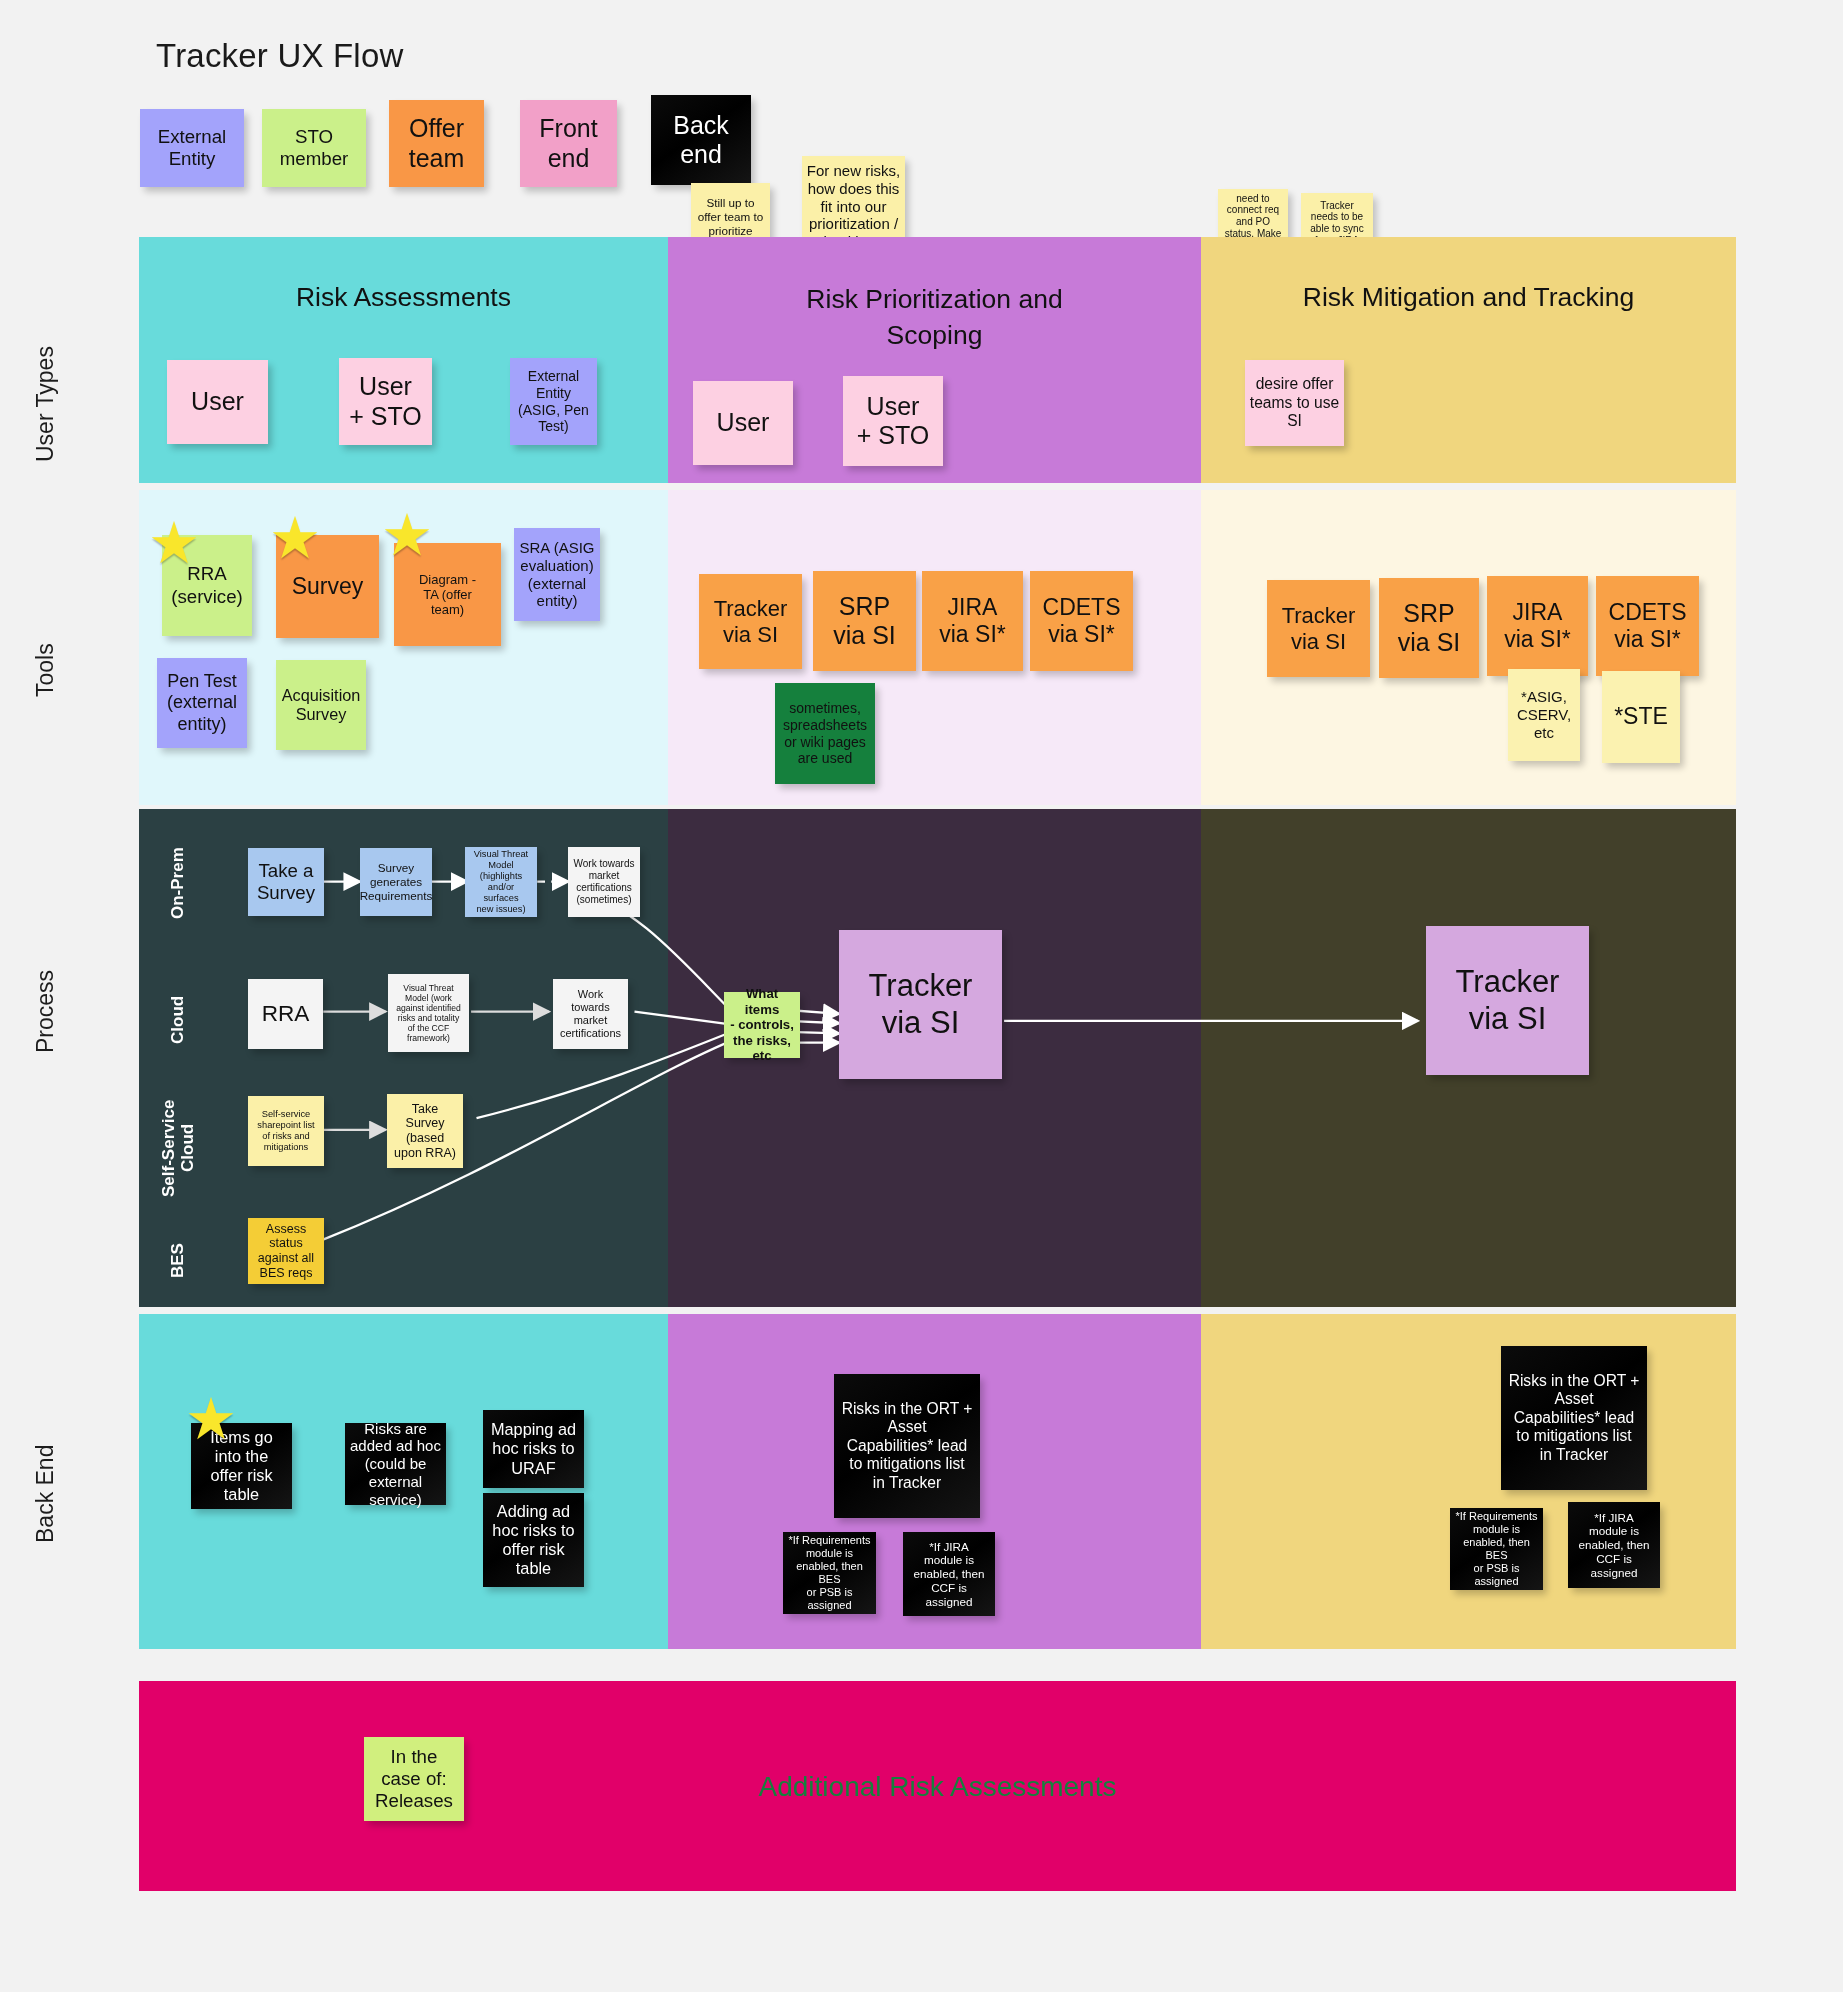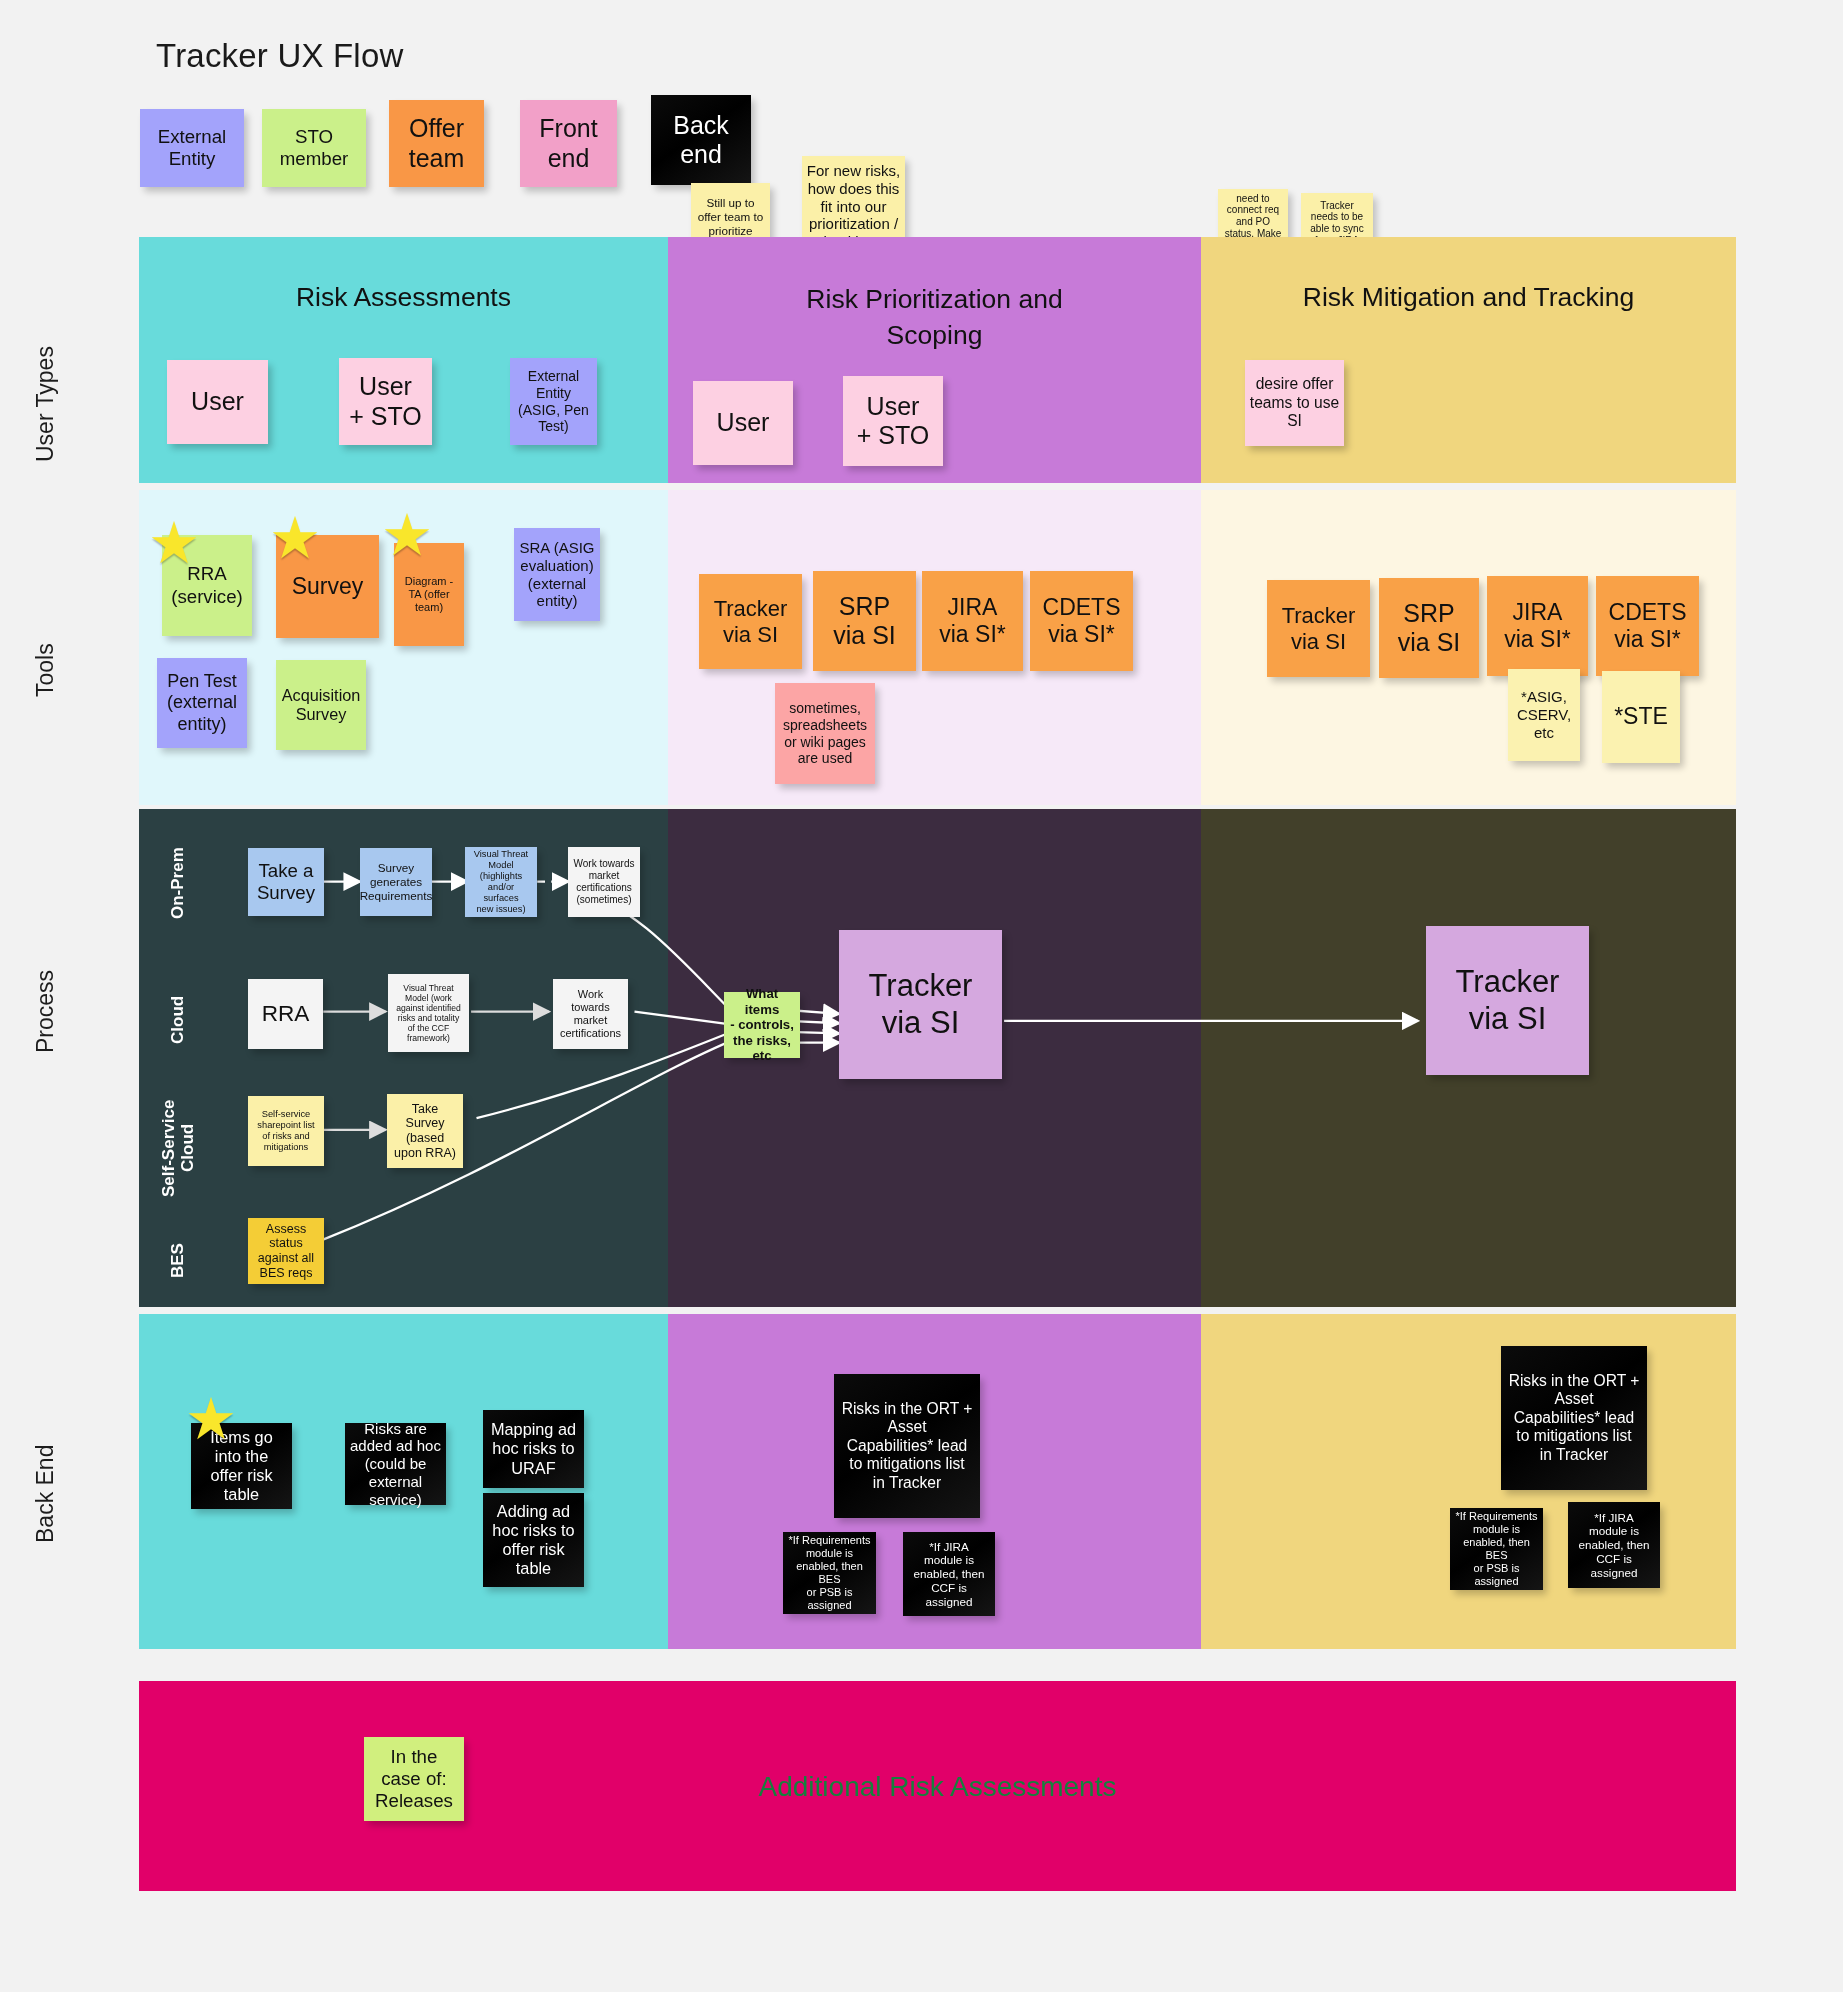--- a/index.html
+++ b/index.html
@@ -134,21 +134,21 @@
 <div class="cell" style="left:668px;top:490px;width:533px;height:315px;background:#f6e9f8;"></div>
 <div class="cell" style="left:1201px;top:490px;width:535px;height:315px;background:#fdf6e2;"></div>
 
 <div class="note green" style="left:162px;top:535px;width:90px;height:101px;font-size:18.7px;">RRA
 (service)</div>
 <div class="star" style="left:148px;top:520px;">★</div>
 
 <div class="note orange" style="left:276px;top:535px;width:103px;height:103px;font-size:23px;">Survey</div>
 <div class="star" style="left:269px;top:515px;">★</div>
 
-<div class="note orange" style="left:394px;top:543px;width:70px;height:103px;font-size:11px;">Diagram -
+<div class="note orange" style="left:394px;top:543px;width:107px;height:103px;font-size:13px;">Diagram -
 TA (offer
 team)</div>
 <div class="star" style="left:381px;top:512px;">★</div>
 
 <div class="note purpleblue" style="left:514px;top:528px;width:86px;height:93px;font-size:15px;">SRA (ASIG
 evaluation)
 (external
 entity)</div>
 
 <div class="note purpleblue" style="left:157px;top:658px;width:90px;height:90px;font-size:18px;">Pen Test
@@ -158,21 +158,21 @@
 Survey</div>
 
 <div class="note" style="left:699px;top:574px;width:103px;height:95px;font-size:22px;background:#f9a council;background-color:#f8a council;background:#f9a147;">Tracker
 via SI</div>
 <div class="note" style="left:813px;top:571px;width:103px;height:100px;font-size:25px;background:#f9a147;">SRP
 via SI</div>
 <div class="note" style="left:922px;top:571px;width:101px;height:100px;font-size:23px;background:#f9a147;">JIRA
 via SI*</div>
 <div class="note" style="left:1030px;top:571px;width:103px;height:100px;font-size:23px;background:#f9a147;">CDETS
 via SI*</div>
-<div class="note" style="left:775px;top:683px;width:100px;height:101px;font-size:14px;background:#fca5a5;">sometimes, spreadsheets or wiki pages are used</div>
+<div class="note" style="left:775px;top:683px;width:100px;height:101px;font-size:14px;background:#15803d;">sometimes, spreadsheets or wiki pages are used</div>
 
 <div class="note" style="left:1267px;top:580px;width:103px;height:97px;font-size:22px;background:#f9a147;">Tracker
 via SI</div>
 <div class="note" style="left:1379px;top:578px;width:100px;height:100px;font-size:25px;background:#f9a147;">SRP
 via SI</div>
 <div class="note" style="left:1487px;top:576px;width:101px;height:100px;font-size:23px;background:#f9a147;">JIRA
 via SI*</div>
 <div class="note" style="left:1596px;top:576px;width:103px;height:100px;font-size:23px;background:#f9a147;">CDETS
 via SI*</div>
 <div class="note yellowmid" style="left:1508px;top:669px;width:72px;height:92px;font-size:15px;">*ASIG, CSERV, etc</div>

